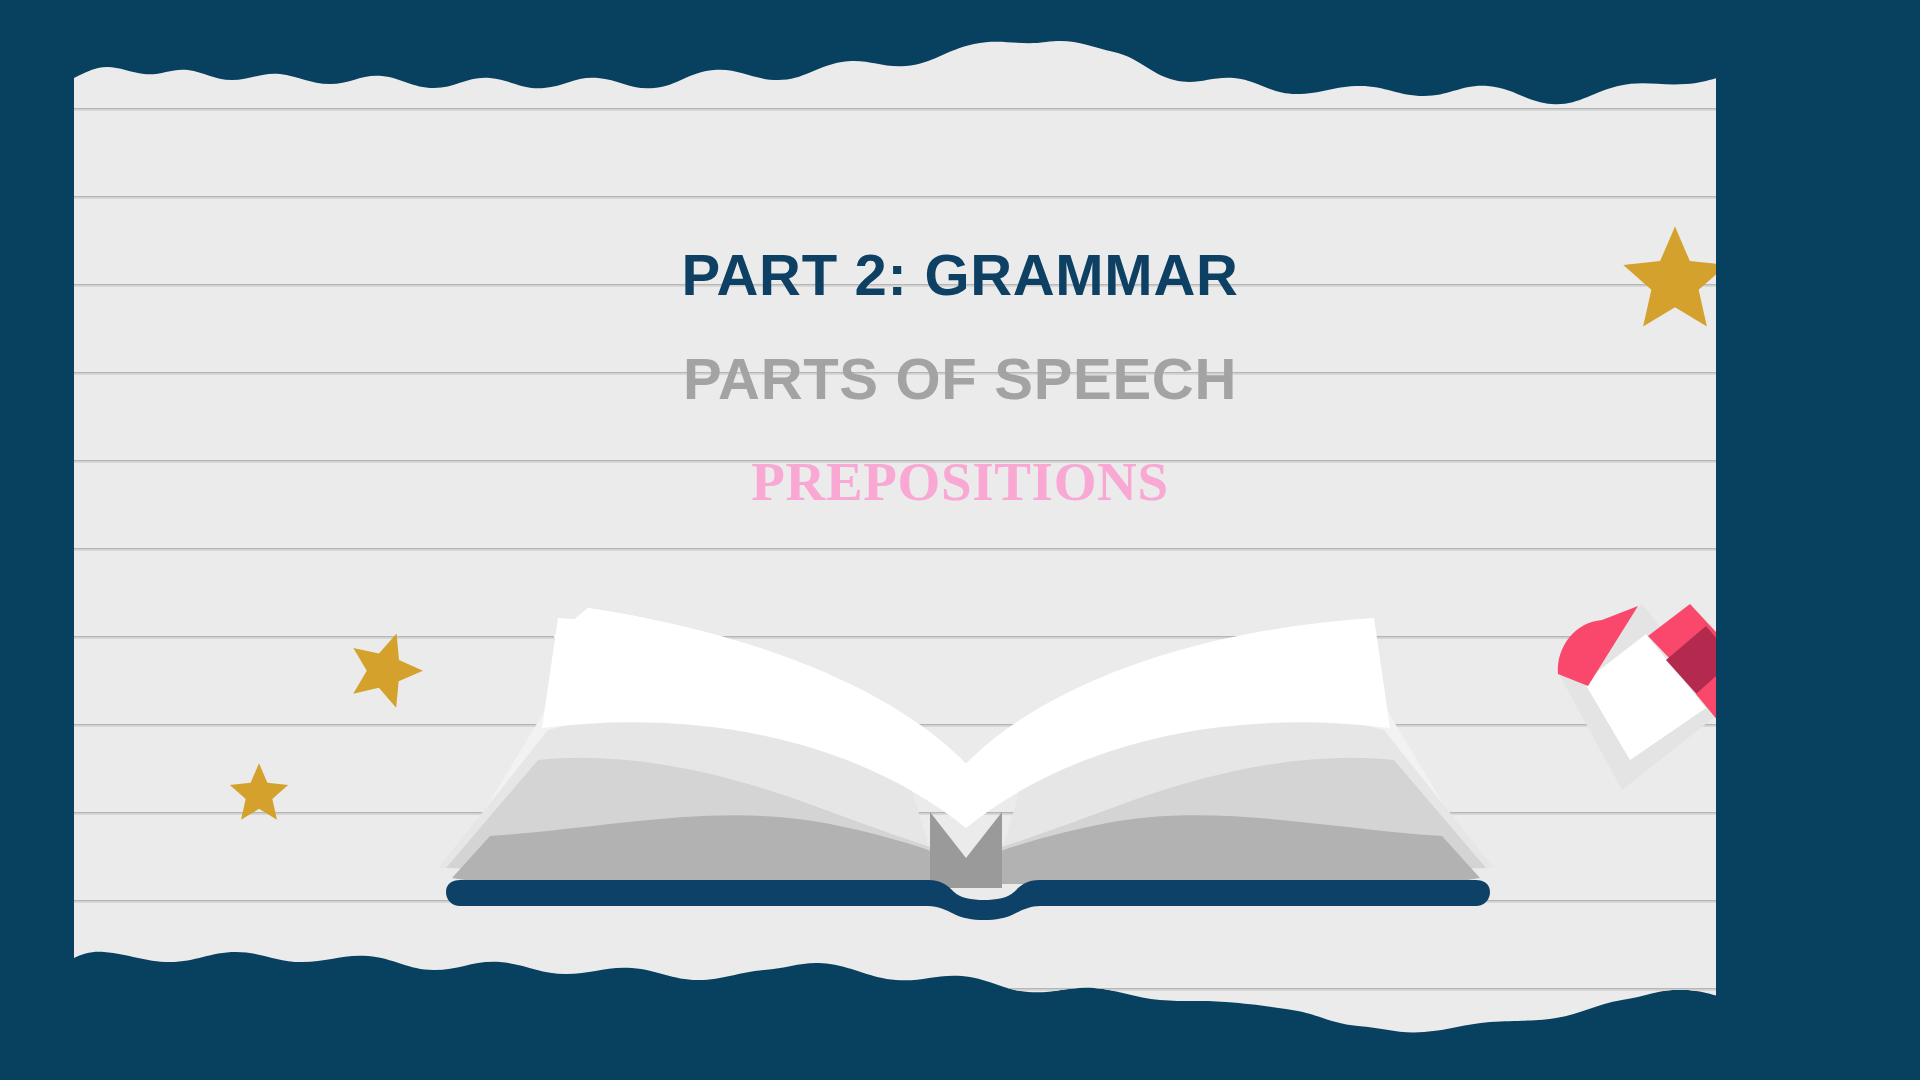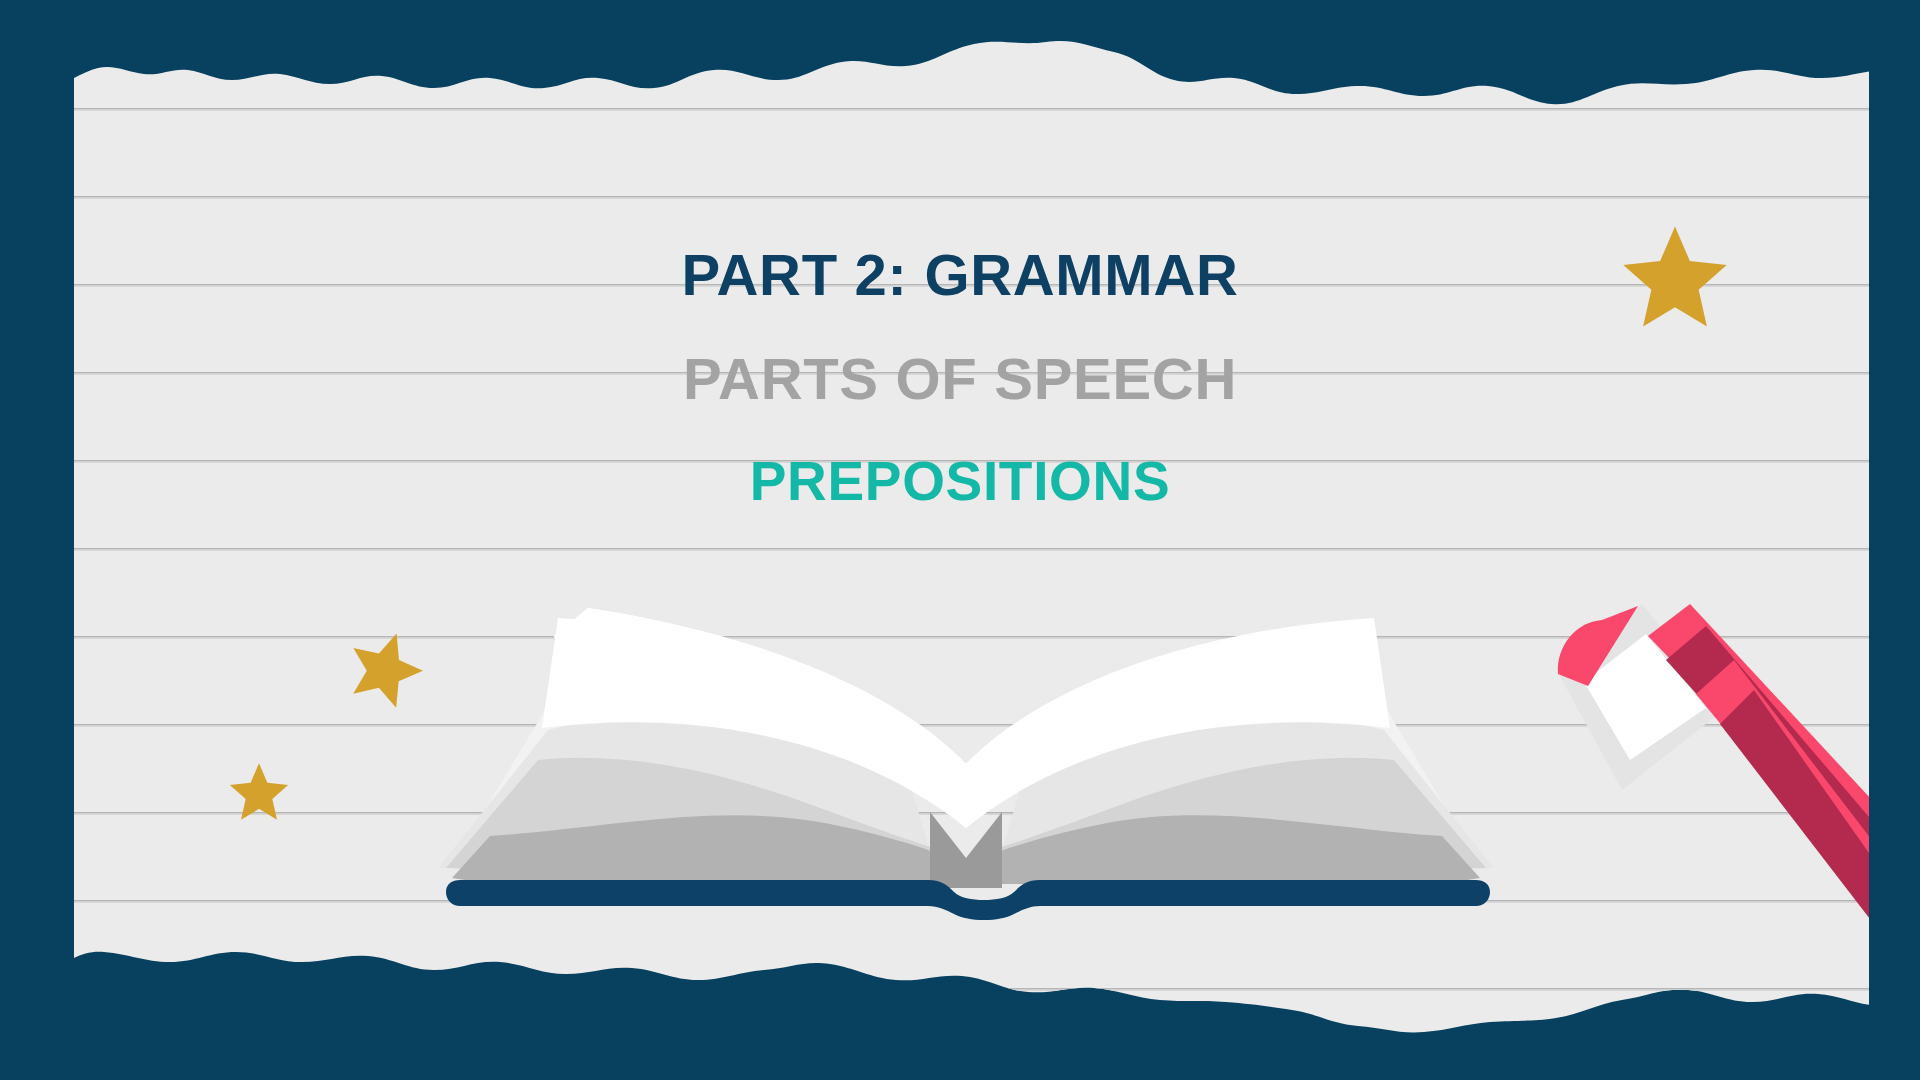--- a/index.html
+++ b/index.html
@@ -11,21 +11,21 @@
   body {
     width: 1920px;
     height: 1080px;
     overflow: hidden;
     font-family: "Liberation Sans", sans-serif;
   }
 
   
   #slide {
     position: relative;
-    width: 1869px;
+    width: 1716px;
     height: 1080px;
     background: #08405f;
     overflow: hidden;
   }
 
   
   #paper-sheet {
     position: absolute;
     left: 74px;
     top: 0px;
@@ -76,21 +76,22 @@
     color: #0d4063;
     margin-bottom: 46px;
   }
   #hl-2 {
     font-size: 58px;
     color: #a3a3a3;
     margin-bottom: 46px;
   }
   #hl-3 {
     font-size: 55px;
-    color: #14b8a6;
+    color: #f9a8d4;
+    font-family: Liberation Serif, serif;
   }
 
   
   .star {
     position: absolute;
     z-index: 30;
   }
   #star-big   { left: 1620px; top: 224px;  width: 110px; height: 110px; }
   #star-mid   { left: 346px;  top: 630px;  width: 78px;  height: 78px; transform: rotate(18deg); }
   #star-small { left: 228px;  top: 762px;  width: 62px;  height: 62px; }

